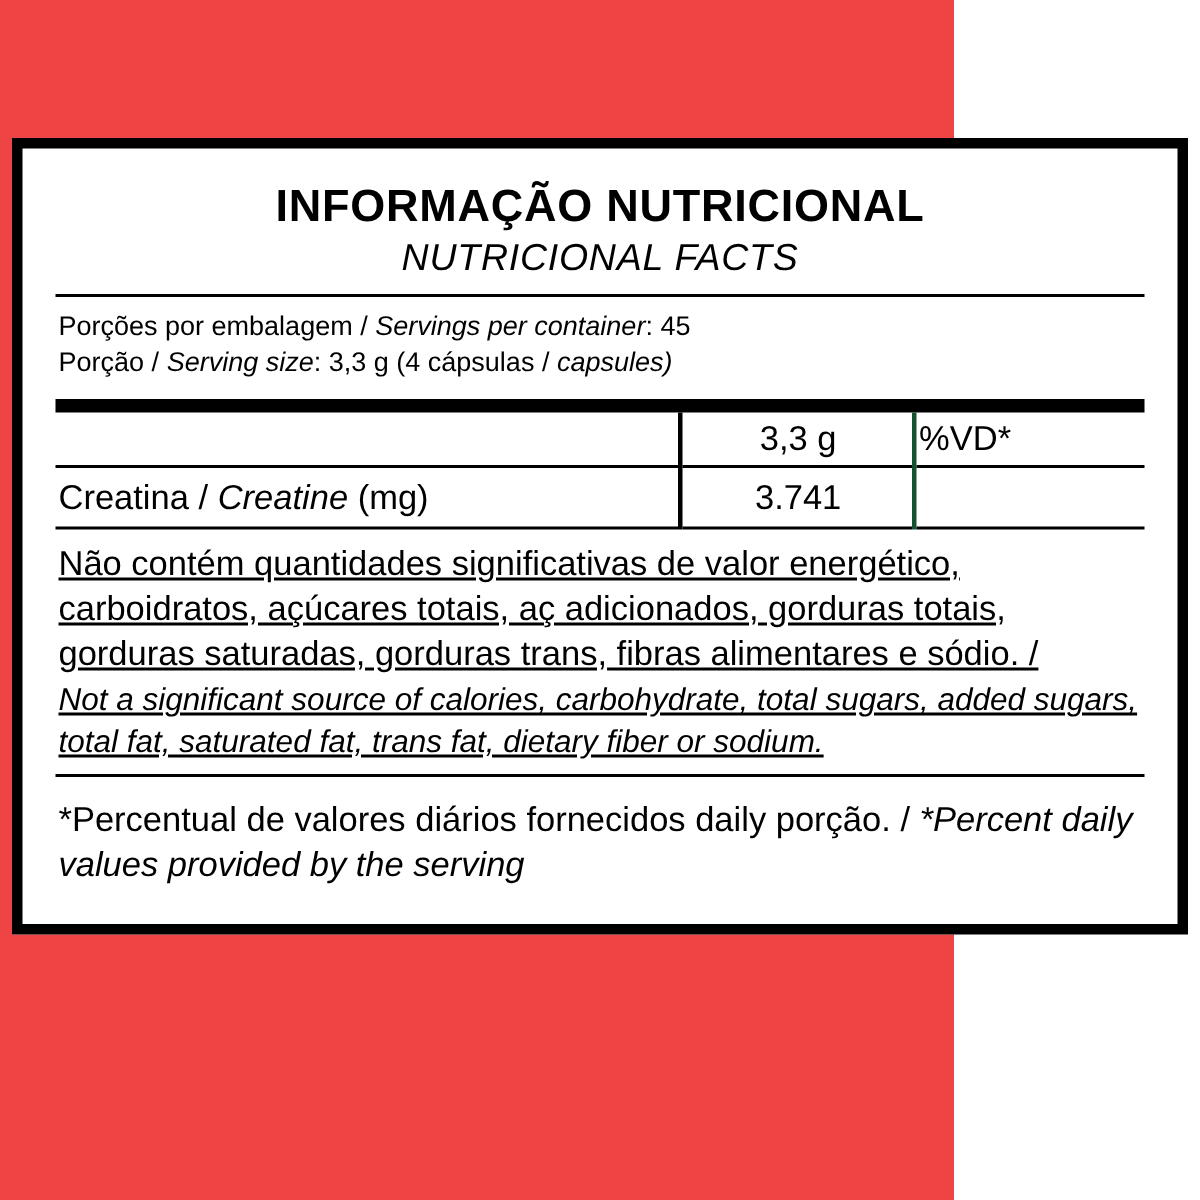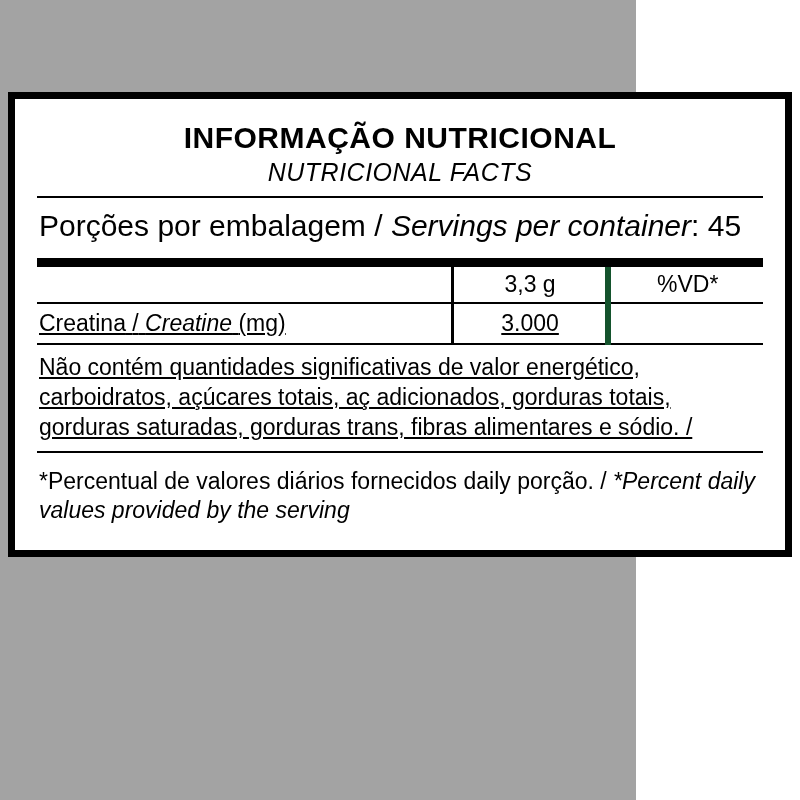--- a/index.html
+++ b/index.html
@@ -11,21 +11,21 @@
     width: 800px;
     height: 800px;
     font-family: "Liberation Sans", sans-serif;
     color: #000000;
     overflow: hidden;
   }
   .page {
     position: relative;
     width: 636px;
     height: 800px;
-    background: #a3a3a3;
+    background: #ef4444;
   }
   .panel {
     position: absolute;
     left: 8px;
     top: 92px;
     width: 784px;
     box-sizing: border-box;
     border: 7px solid #000000;
     background: #ffffff;
     padding: 14px 22px 22px 22px;
@@ -50,21 +50,21 @@
     height: 2px;
     background: #000000;
     margin: 6px 0;
   }
   .rule-thick {
     height: 9px;
     background: #000000;
     margin: 6px 0 0 0;
   }
   .servings {
-    font-size: 30px;
+    font-size: 18px;
     line-height: 1.32;
     padding: 2px 0 6px 2px;
   }
   .servings .it {
     font-style: italic;
   }
   .slash {
     font-style: normal;
   }
   table.facts {
@@ -78,31 +78,30 @@
     vertical-align: middle;
   }
   td.col-name { width: 58%; }
   td.col-amt {
     width: 21%;
     text-align: center;
     border-left: 3px solid #000000;
   }
   td.col-dv {
     width: 21%;
-    text-align: center;
-    border-left: 6px solid #14532d;
+    text-align: left;
+    border-left: 3px solid #14532d;
   }
   tr.header-row td {
     padding-top: 4px;
     padding-bottom: 4px;
   }
   tr.data-row {
     border-top: 2px solid #000000;
     border-bottom: 2px solid #000000;
-    text-decoration: underline;
   }
   .disclaimer {
     font-size: 23px;
     line-height: 1.3;
     padding: 8px 0 2px 2px;
     text-decoration: underline;
   }
   .disclaimer .en {
     font-style: italic;
     font-size: 21px;
@@ -130,46 +129,55 @@
 
     <div class="rule-thin"></div>
 
     <div class="servings">
       <div>
         <span>Porções por embalagem</span>
         <span class="slash">/</span>
         <span class="it">Servings per container</span><span>:</span>
         <span>45</span>
       </div>
+      <div>
+        <span>Porção</span>
+        <span class="slash">/</span>
+        <span class="it">Serving size</span><span>:</span>
+        <span>3,3 g (4 cápsulas</span>
+        <span class="slash">/</span>
+        <span class="it">capsules)</span>
+      </div>
     </div>
 
     <div class="rule-thick"></div>
 
     <table class="facts">
       <tbody>
           <tr class="header-row">
         <td class="col-name"></td>
         <td class="col-amt">3,3 g</td>
         <td class="col-dv">%VD*</td>
       </tr>
       <tr class="data-row">
         <td class="col-name">
           <span>Creatina</span>
           <span class="slash">/</span>
           <span style="font-style:italic">Creatine</span>
           <span>(mg)</span>
         </td>
-        <td class="col-amt">3.000</td>
+        <td class="col-amt">3.741</td>
         <td class="col-dv"></td>
       </tr>
     </tbody>
       </table>
 
     <div class="disclaimer">
       <span>Não contém quantidades significativas de valor energético, carboidratos, açúcares totais, aç adicionados, gorduras totais, gorduras saturadas, gorduras trans, fibras alimentares e sódio. /</span>
+      <span class="en">Not a significant source of calories, carbohydrate, total sugars, added sugars, total fat, saturated fat, trans fat, dietary fiber or sodium.</span>
     </div>
 
     <div class="rule-thin"></div>
 
     <div class="footnote">
       <span>*Percentual de valores diários fornecidos daily porção. /</span>
       <span class="en">*Percent daily values provided by the serving</span>
     </div>
 
   </div>

